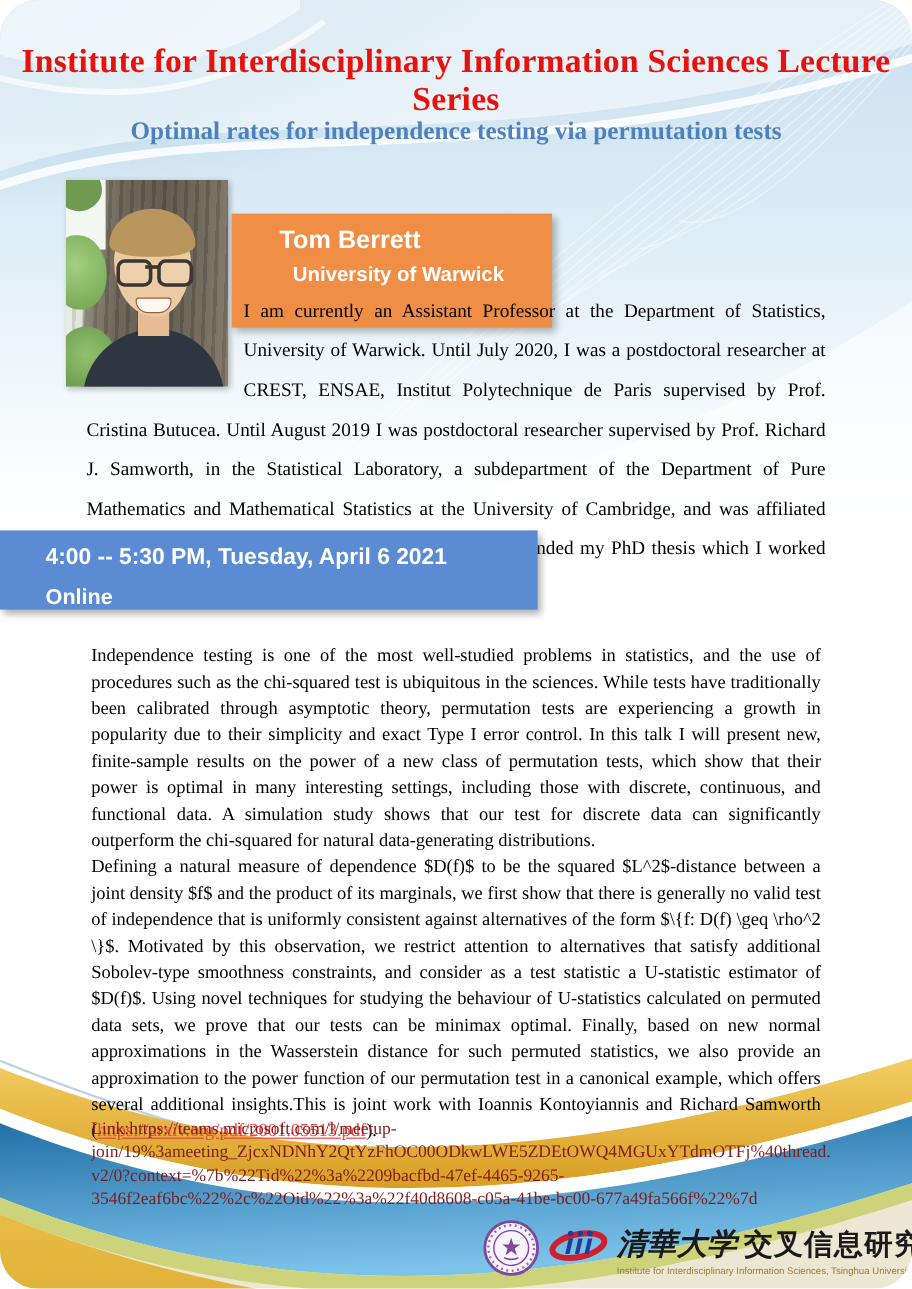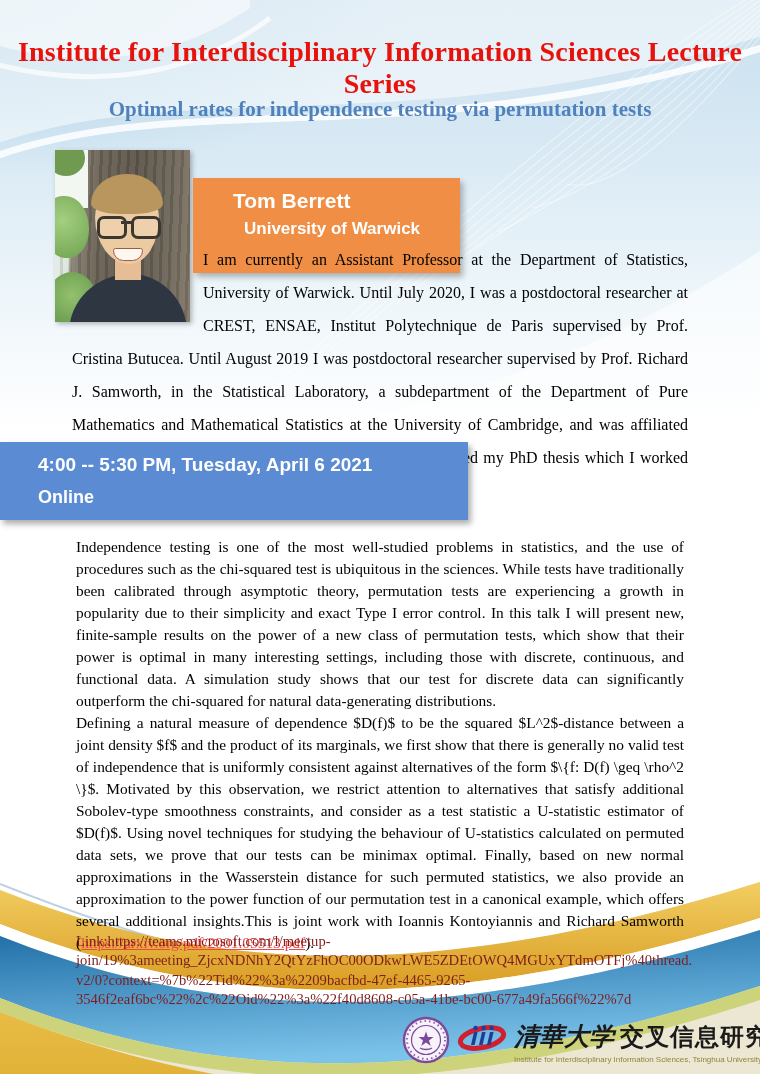--- a/index.html
+++ b/index.html
@@ -1,18 +1,18 @@
 <!DOCTYPE html>
 <html><head>
 <meta charset="utf-8">
 <style>
   html,body { margin:0; padding:0; background:#fff; }
   .poster {
     position:relative; width:760px; height:1074px; overflow:hidden;
-    background:#ffffff; font-family:"Liberation Serif", serif; color:#000;
+    background:#ffffff; font-family:"Liberation Serif", serif; color:#000;border-radius:32px;
   }
   
   .bg-top {
     position:absolute; left:0; top:0; width:760px; height:430px;
     background:
       radial-gradient(120% 90% at 0% 0%, rgba(168,205,227,.85) 0%, rgba(168,205,227,0) 45%),
       linear-gradient(180deg, #c9dfee 0%, #d8e9f4 34%, #eef6fa 70%, #ffffff 100%);
   }
   .bg-top svg { position:absolute; left:0; top:0; }
   
@@ -63,23 +63,23 @@
   .speaker-name { position:absolute; left:40px; top:11px; font-size:21px; font-weight:bold; }
   .speaker-affiliation { position:absolute; left:51px; top:41px; font-size:17px; font-weight:bold; }
   
   .bio {
     position:absolute; left:72px; top:243px; width:616px;
     font-size:16px; line-height:33px; text-align:justify;
   }
   .bio-wrap-spacer { float:left; width:131px; height:96px; }
   
   .schedule-banner {
-    position:absolute; left:0; top:442px; width:448px; height:78px;
+    position:absolute; left:0; top:442px; width:448px; height:66px;
     background:#5a8bd3; box-shadow:3px 4px 6px rgba(0,0,0,.32);
-    font-family:"Liberation Sans", sans-serif; color:#fff;padding-left:20px;
+    font-family:"Liberation Sans", sans-serif; color:#fff;
   }
   .schedule-time { position:absolute; left:38px; top:12px; font-size:19px; font-weight:bold; }
   .schedule-location { position:absolute; left:38px; top:45px; font-size:18px; font-weight:bold;text-align:center; }
   
   .abstract {
     position:absolute; left:76px; top:536px; width:608px;
     font-size:15.4px; line-height:22px; text-align:justify;
   }
   .abstract p { margin:0; }
   .arxiv { color:#ef4444; text-decoration:underline; }

